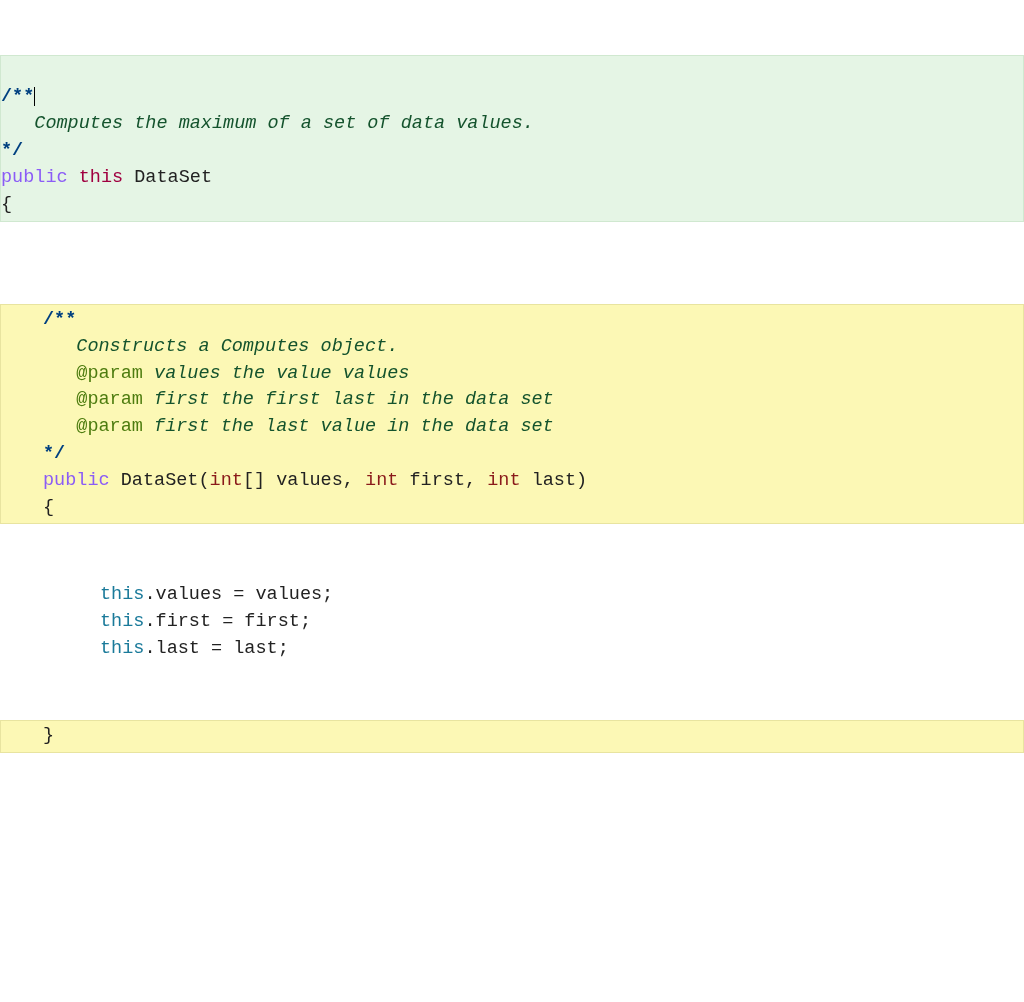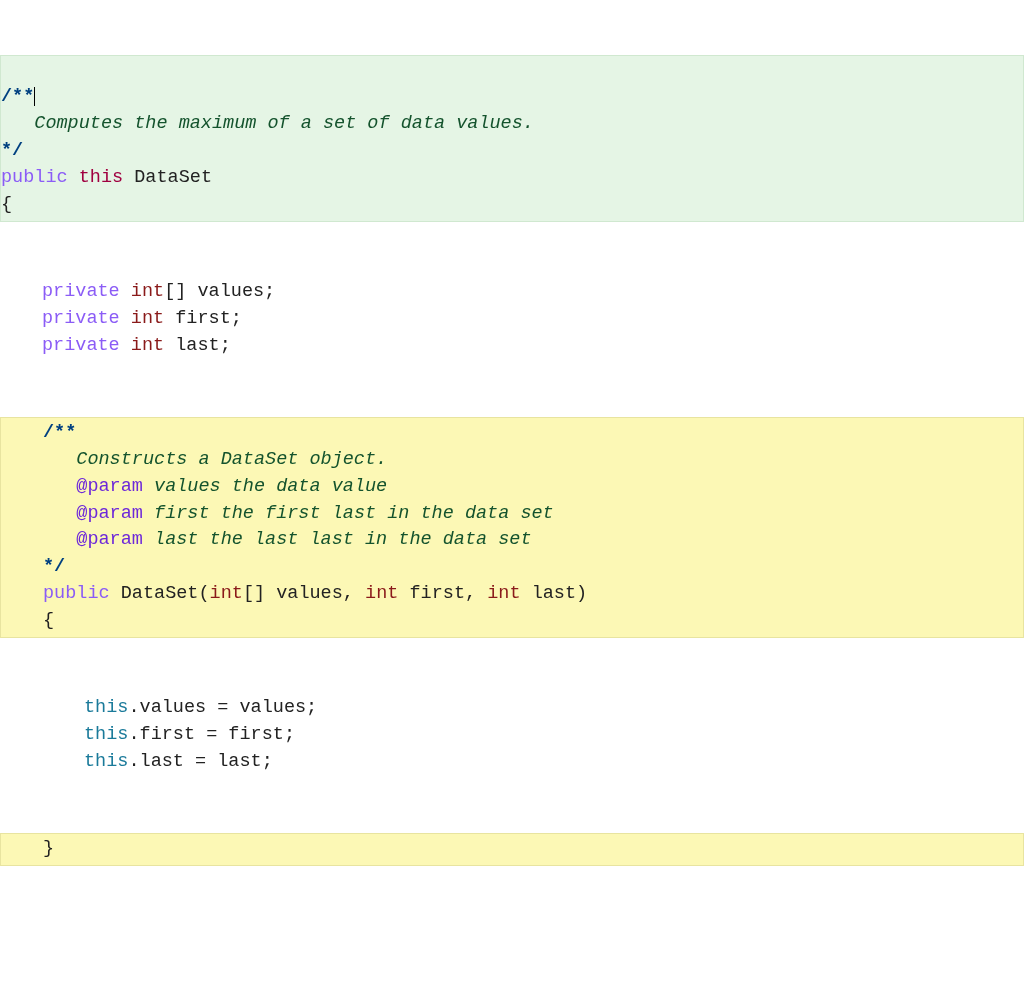--- a/index.html
+++ b/index.html
@@ -25,24 +25,24 @@
     padding: 2px 0;
     margin: 1px 0;
   }
   .block-yellow {
     background: #fcf8b5;
     padding: 2px 0;
     border: 1px solid #e8e4a0;
     margin: 1px 0;
   }
   .indent1 { padding-left: 42px; }
-  .indent2 { padding-left: 84px; }
+  .indent2 { padding-left: 84px; margin-left: 16px; }
   .c-doccomment{ color: #14532d; font-style: italic; }
   .c-docmarker { color: #004080; font-weight: bold; }
-  .c-doctag    { color: #6d28d9; }
+  .c-doctag    { color: #4d7c0f; }
   .c-keyword   { color: #8b5cf6; font-weight: normal; }
   .c-classkw   { color: #a00040; }
   .c-type      { color: #8a1a1a; }
   .c-ident     { color: #222222; text-align: center; }
   .c-this      { color: #1a7a9a; }
   .c-punct     { color: #222222; }
   .cursor {
     border-left: 1px solid #000;
     height: 1em;
     display:inline-block;
@@ -54,30 +54,26 @@
 
 <div class="code-container">
 
 <div class="block-green">
 <span class="c-docmarker">/**</span><span class="cursor"></span>
    <span class="c-doccomment">Computes the maximum of a set of data values.</span>
 <span class="c-docmarker">*/</span>
 <span class="c-keyword">public</span> <span class="c-classkw">this</span> <span class="c-ident">DataSet</span>
 <span class="c-punct">{</span></div>
 
-<div class="block-white indent1"><span class="c-keyword">private</span> <span class="c-type">int</span><span class="c-punct">[]</span> <span class="c-ident">values</span><span class="c-punct">;</span>
-<span class="c-keyword">private</span> <span class="c-type">int</span> <span class="c-ident">first</span><span class="c-punct">;</span>
-<span class="c-keyword">private</span> <span class="c-type">int</span> <span class="c-ident">last</span><span class="c-punct">;</span>
-</div>
 
 <div class="block-yellow indent1"><span class="c-docmarker">/**</span>
-   <span class="c-doccomment">Constructs a DataSet object.</span>
-   <span class="c-doctag">@param</span> <span class="c-doccomment">values the data value</span>
+   <span class="c-doccomment">Constructs a Computes object.</span>
+   <span class="c-doctag">@param</span> <span class="c-doccomment">values the value values</span>
    <span class="c-doctag">@param</span> <span class="c-doccomment">first the first last in the data set</span>
-   <span class="c-doctag">@param</span> <span class="c-doccomment">last the last last in the data set</span>
+   <span class="c-doctag">@param</span> <span class="c-doccomment">first the last value in the data set</span>
 <span class="c-docmarker">*/</span>
 <span class="c-keyword">public</span> <span class="c-ident">DataSet</span><span class="c-punct">(</span><span class="c-type">int</span><span class="c-punct">[]</span> <span class="c-ident">values</span><span class="c-punct">, </span><span class="c-type">int</span> <span class="c-ident">first</span><span class="c-punct">, </span><span class="c-type">int</span> <span class="c-ident">last</span><span class="c-punct">)</span>
 <span class="c-punct">{</span></div>
 
 <div class="block-white indent2"><span class="c-this">this</span><span class="c-punct">.</span><span class="c-ident">values</span><span class="c-punct"> = </span><span class="c-ident">values</span><span class="c-punct">;</span>
 <span class="c-this">this</span><span class="c-punct">.</span><span class="c-ident">first</span><span class="c-punct"> = </span><span class="c-ident">first</span><span class="c-punct">;</span>
 <span class="c-this">this</span><span class="c-punct">.</span><span class="c-ident">last</span><span class="c-punct"> = </span><span class="c-ident">last</span><span class="c-punct">;</span></div>
 
 <div class="block-yellow indent1"><span class="c-punct">}</span></div>
 

